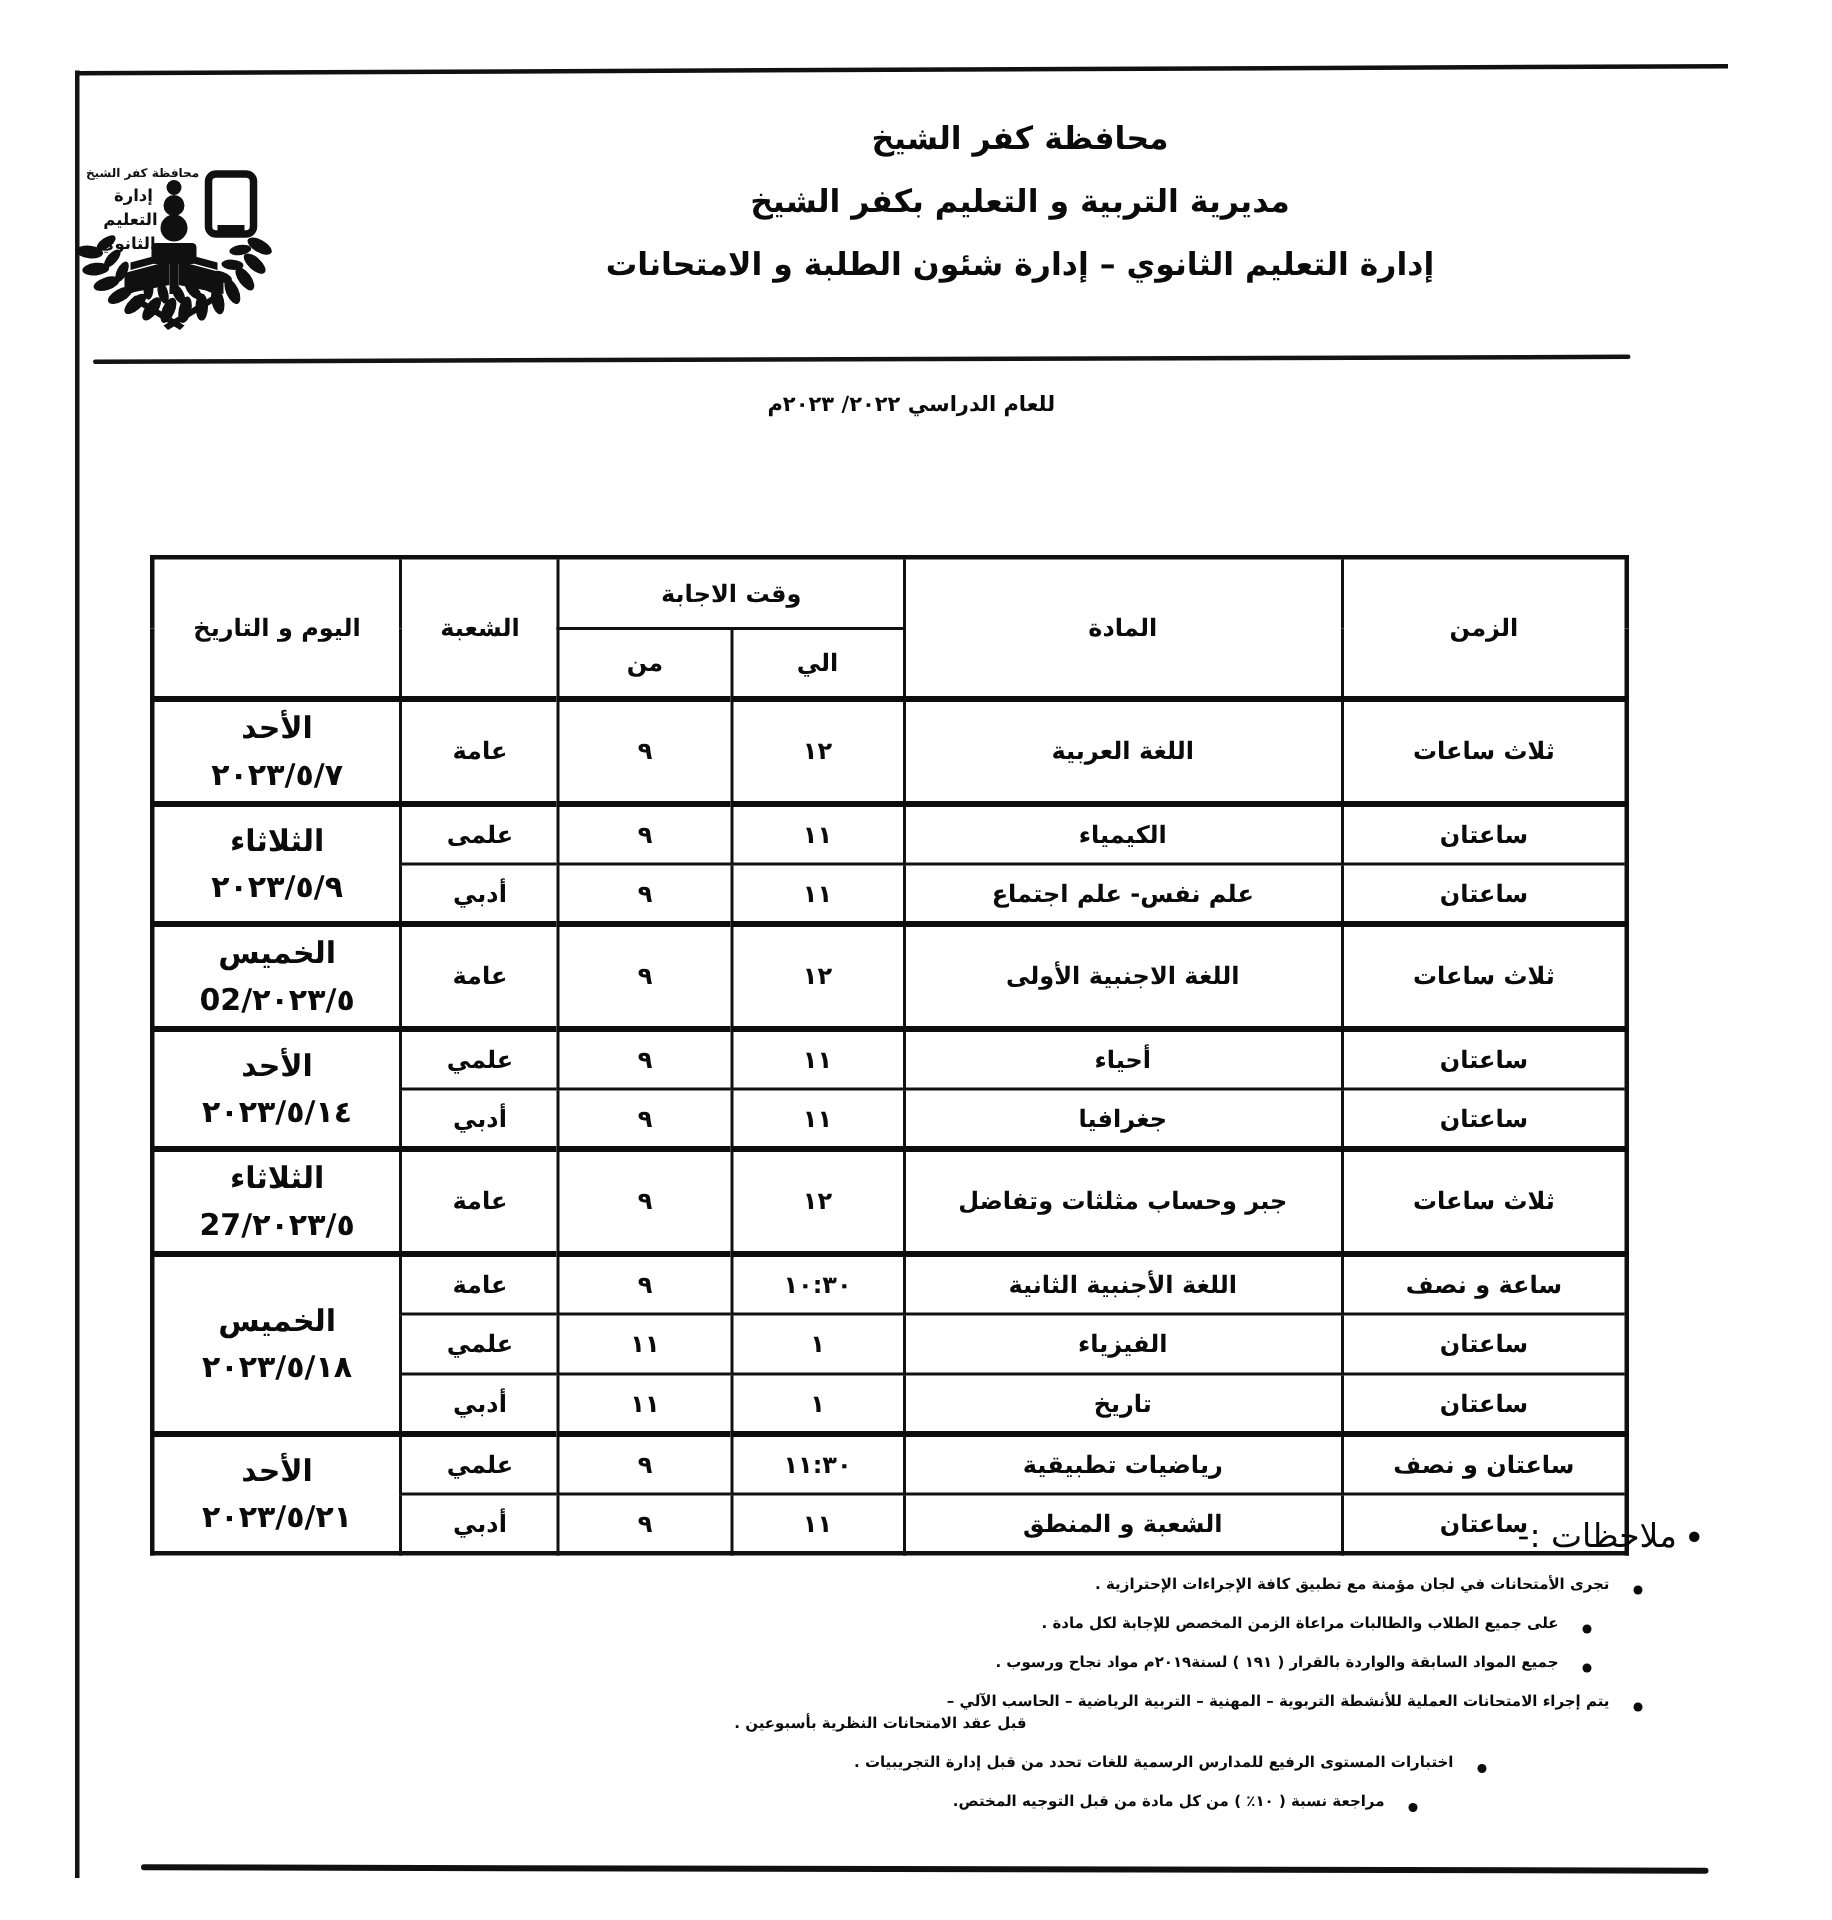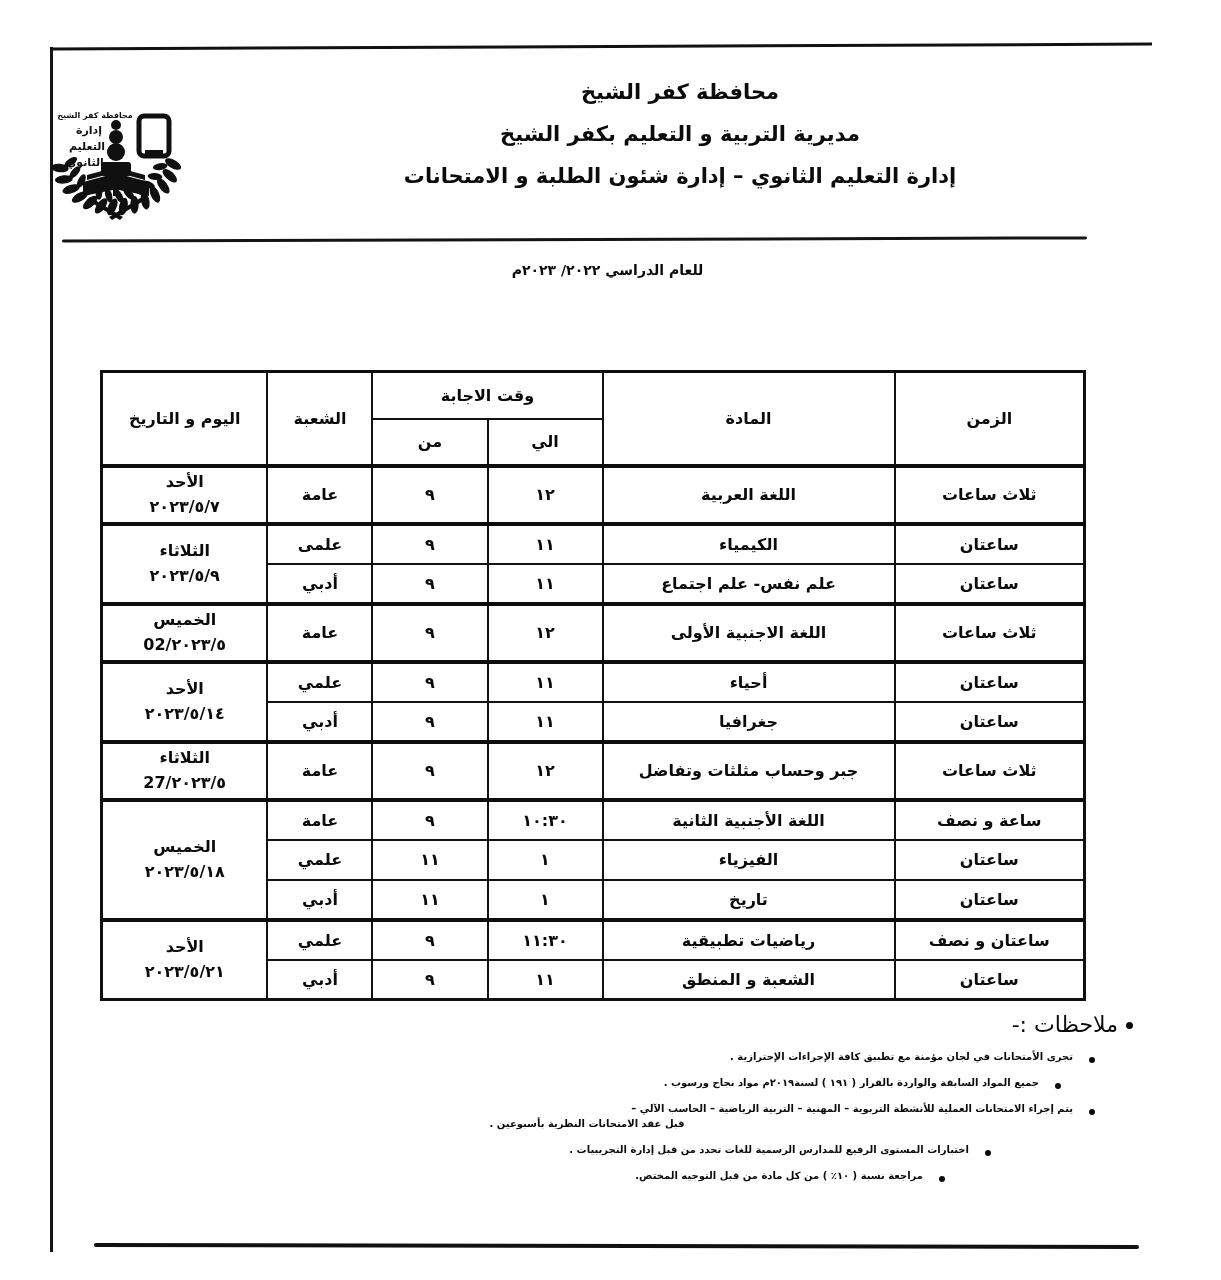--- a/index.html
+++ b/index.html
@@ -148,21 +148,21 @@
     font-size: 16px;
     height: 46px;
   }
   thead th.tall { height: 94px; }
   thead th.ans-group { height: 46px; font-size: 16px; }
   thead th.sub { height: 46px; font-size: 16px; }
 
   tbody td { font-size: 16px; }
   tbody td.num { font-size: 16px; letter-spacing: 0.5px; }
   tbody td.day {
-    font-size: 16px;
+    font-size: 20px;
     line-height: 1.55;
     margin-top: 44px;
   }
   tbody td.day .dnum { display: block; }
 
   tr.h-big td { height: 58px; }
   tr.h-sm  td { height: 40px; }
 
   
   tr.grp-start td { border-top: 4px solid #0d0d0d; }
@@ -506,18 +506,19 @@
       </tbody>
   </table>
 </div>
 
 <div class="notes">
   <div class="notes-title">
     <span class="bdot"></span><span>ملاحظات :-</span>
   </div>
   <ul class="note-list" id="note-list">
       <li class="indent-a"><span>تجرى الأمتحانات في لجان مؤمنة مع تطبيق كافة الإجراءات الإحترازية .</span></li>
+      <li class="indent-b"><span>على جميع الطلاب والطالبات مراعاة الزمن المخصص للإجابة لكل مادة .</span></li>
       <li class="indent-b"><span>جميع المواد السابقة والواردة بالقرار ( ١٩١ ) لسنة٢٠١٩م مواد نجاح ورسوب .</span></li>
       <li class="indent-a two-line"><span>يتم إجراء الامتحانات العملية للأنشطة التربوية – المهنية – التربية الرياضية – الحاسب الآلي –</span><span class="l2">قبل عقد الامتحانات النظرية بأسبوعين .</span></li>
       <li class="indent-c"><span>اختبارات المستوى الرفيع للمدارس الرسمية للغات تحدد من قبل إدارة التجريبيات .</span></li>
       <li class="indent-d"><span>مراجعة نسبة ( ١٠٪ ) من كل مادة من قبل التوجيه المختص.</span></li>
     </ul>
 </div>
 
 </body></html>

